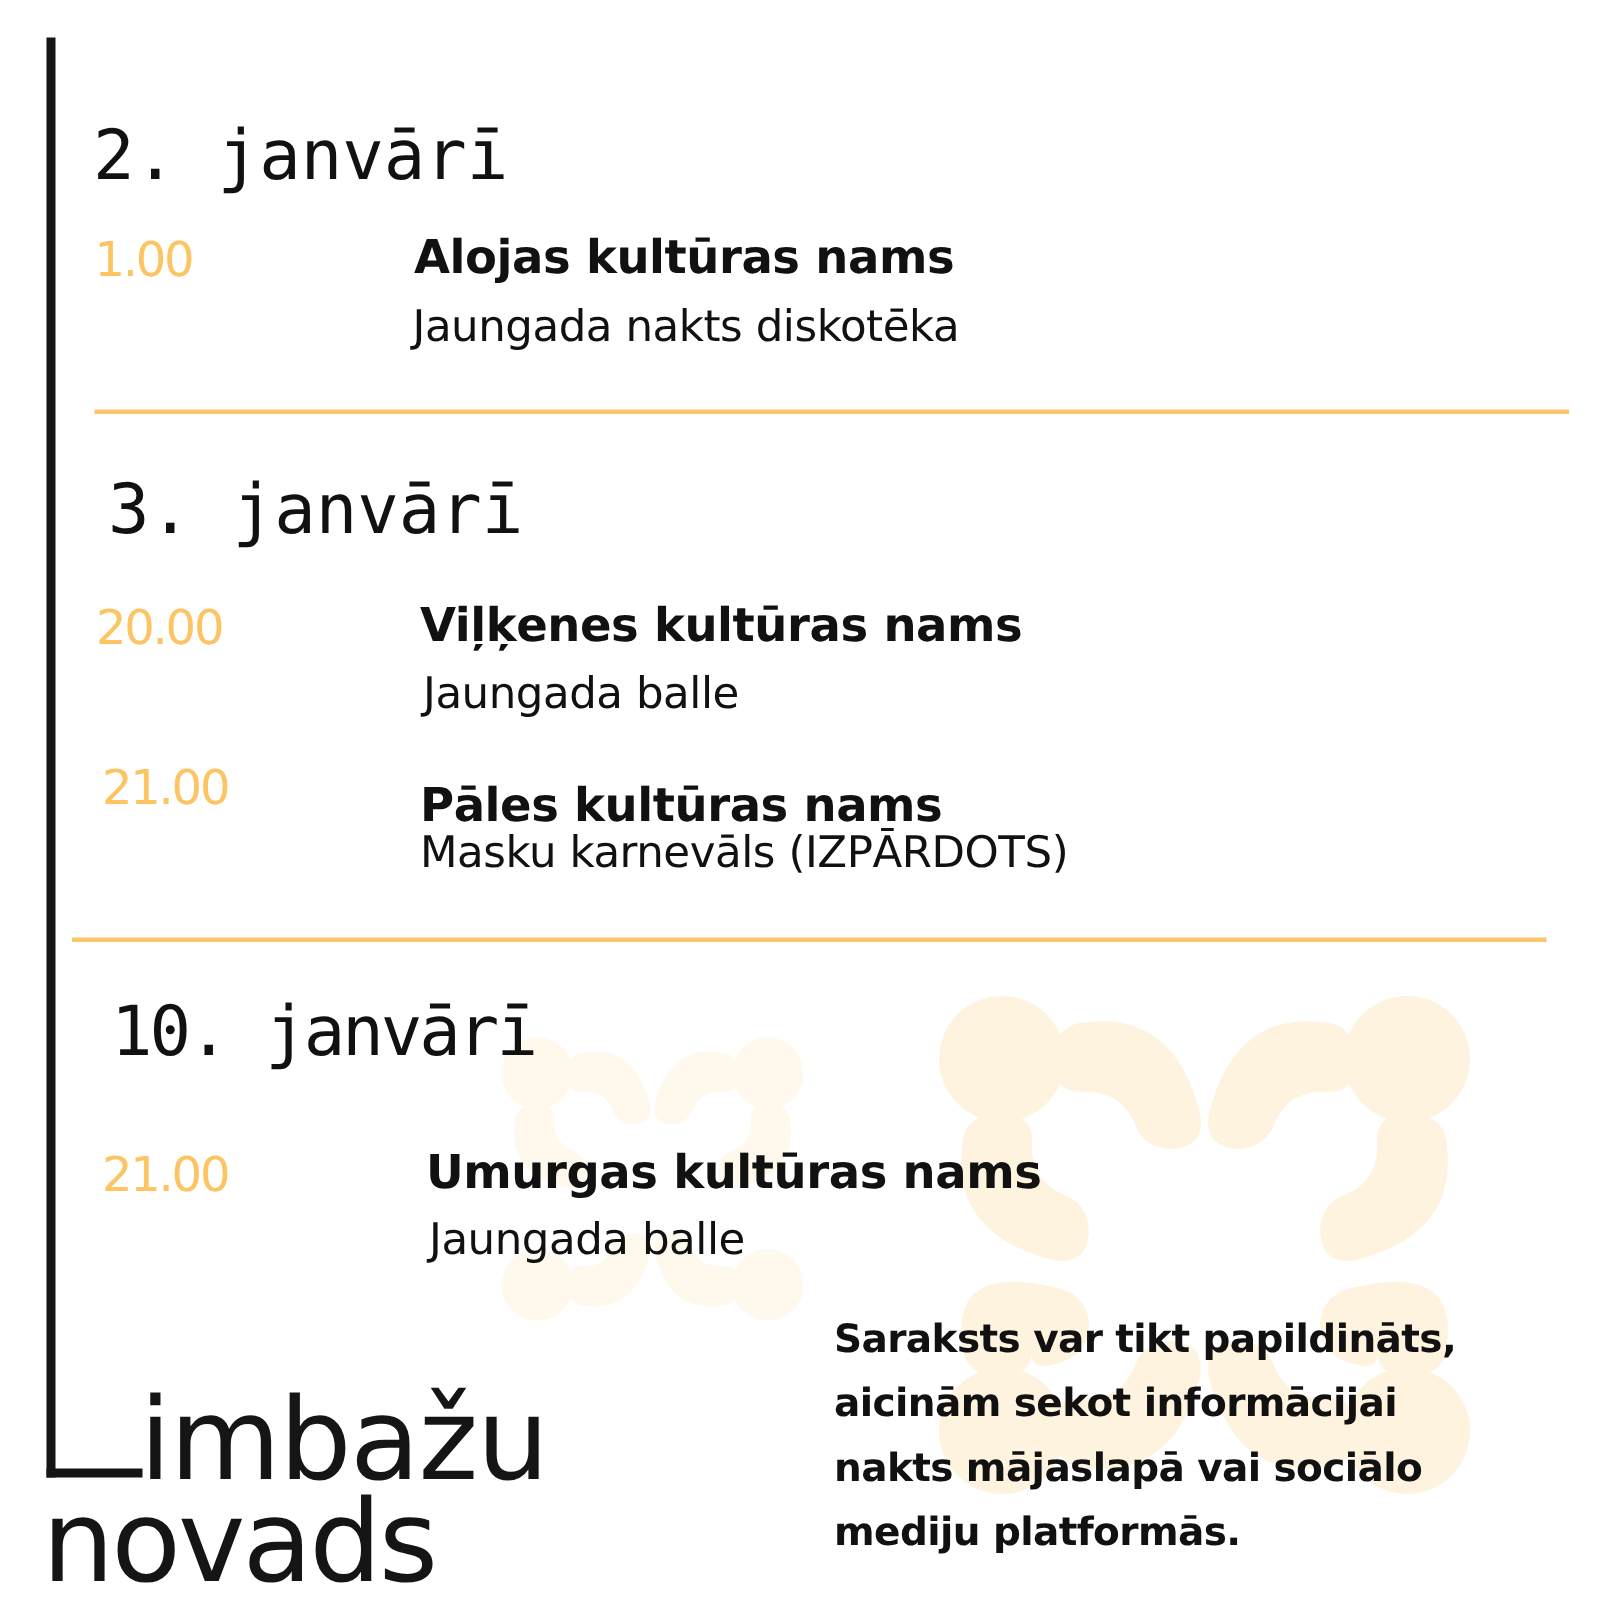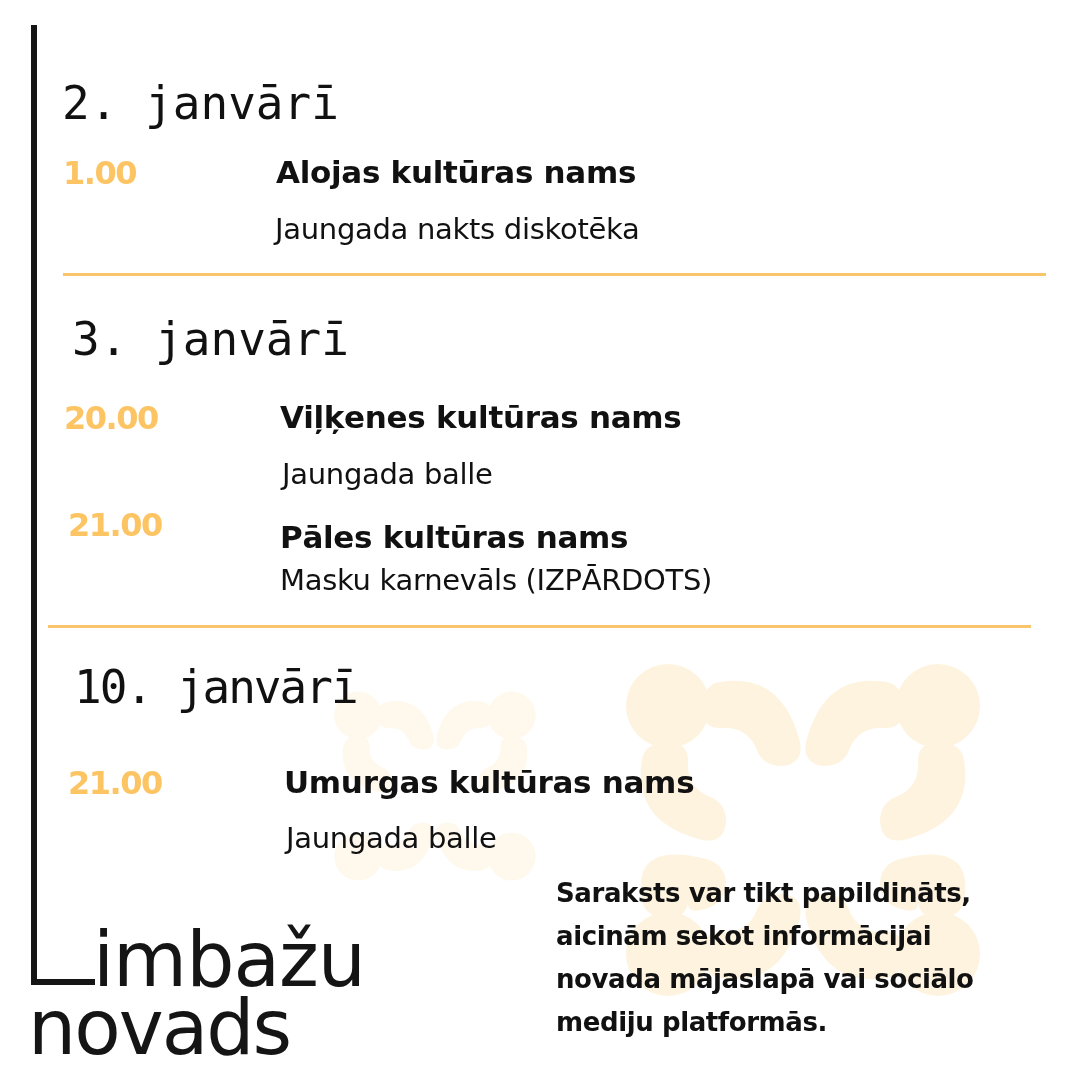--- a/index.html
+++ b/index.html
@@ -19,30 +19,30 @@
       background: #151515;
     }
     .divider { position: absolute; height: 3px; background: #F8C56B; }
     .date {
       position: absolute; font-family: "DejaVu Sans Mono", monospace;
       font-size: 46px; font-weight: 400; letter-spacing: 0px; color: #111;
       line-height: 1; white-space: nowrap;
     }
     .time {
       position: absolute; font-family: "DejaVu Sans", sans-serif;
-      font-size: 32px; font-weight: 700; color: #FCC463; letter-spacing: -1.5px;
+      font-size: 32px; font-weight: 400; color: #FCC463; letter-spacing: -1.5px;
       line-height: 1;
     }
     .venue {
       position: absolute; font-family: "DejaVu Sans", sans-serif; font-weight: 700;
       font-size: 31px; color: #111; line-height: 1; white-space: nowrap; letter-spacing: -0.3px;
     }
     .event {
       position: absolute; font-family: "DejaVu Sans", sans-serif; font-weight: 400;
-      font-size: 29px; color: #111; line-height: 1; white-space: nowrap; letter-spacing: -0.3px; margin-top: 12px;
+      font-size: 29px; color: #111; line-height: 1; white-space: nowrap; letter-spacing: -0.3px;
     }
     .logo1, .logo2 {
       position: absolute; font-family: "DejaVu Sans", sans-serif; font-weight: 400;
       color: #151515; line-height: 1; white-space: nowrap;
     }
     .logo1 { left: 93px; top: 922px; font-size: 76px; letter-spacing: -1px; }
     .logo2 { left: 28px; top: 990px; font-size: 76px; letter-spacing: -2px; }
     .note {
       position: absolute; left: 556px; top: 872px; width: 520px;
       font-family: "DejaVu Sans", sans-serif; font-weight: 700; font-size: 26px;
@@ -114,15 +114,15 @@
 <div class="time" style="left:68px; top:767px;">21.00</div>
 <div class="venue" style="left:284px; top:767px;">Umurgas kultūras nams</div>
 <div class="event" style="left:286px; top:812px;">Jaungada balle</div>
 
 <div class="logo1">imbažu</div>
 <div class="logo2">novads</div>
 
 <div class="note">
   <span>Saraksts var tikt papildināts,</span>
   <span>aicinām sekot informācijai</span>
-  <span>novada mājaslapā vai sociālo</span>
+  <span>nakts mājaslapā vai sociālo</span>
   <span>mediju platformās.</span>
 </div>
 
 </body></html>

